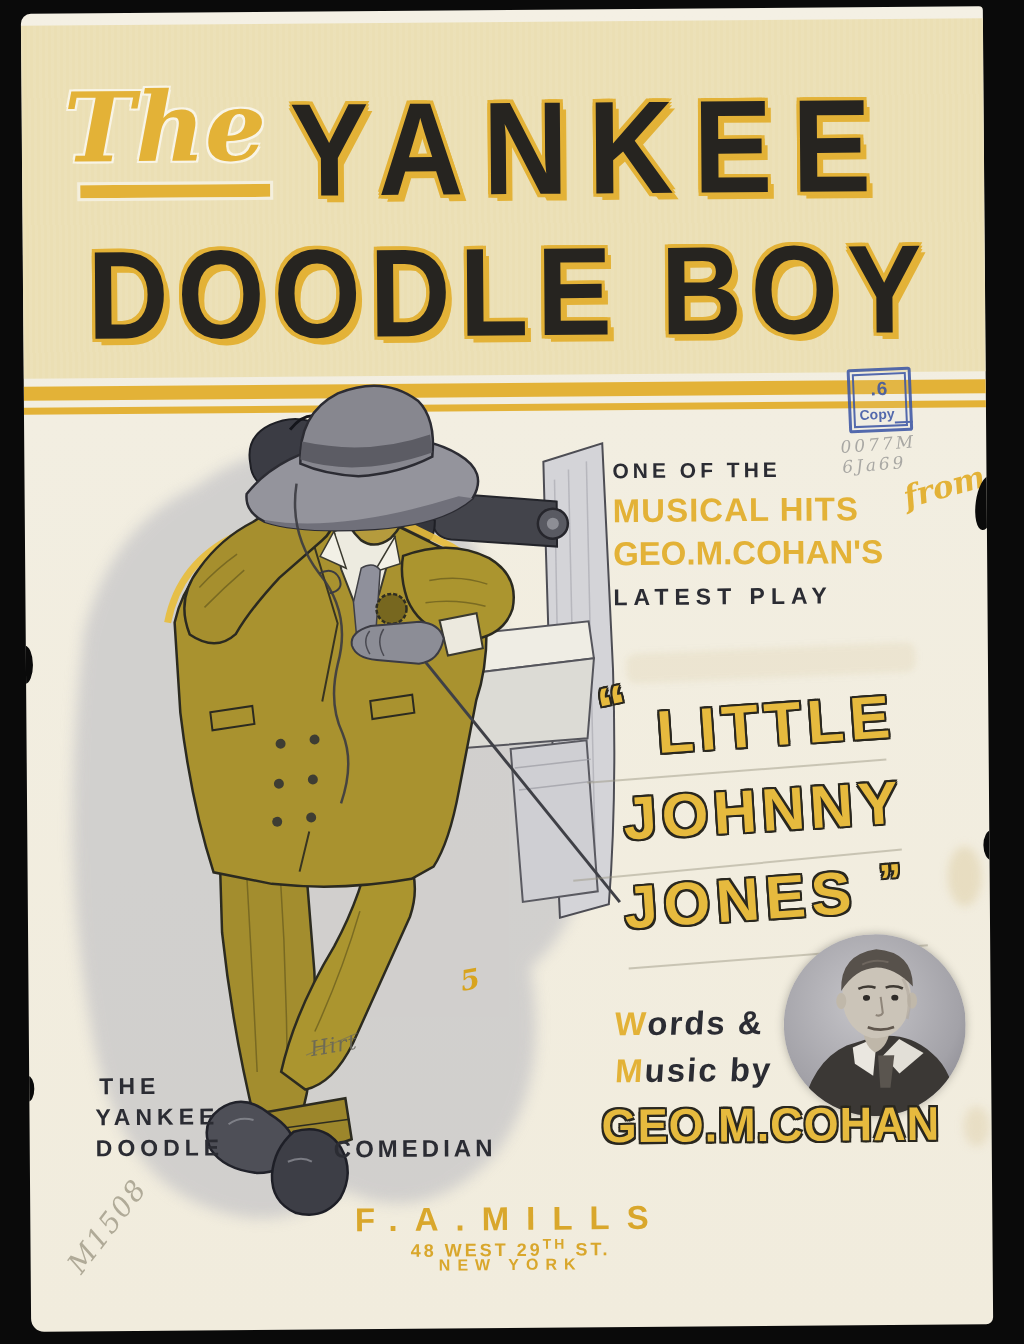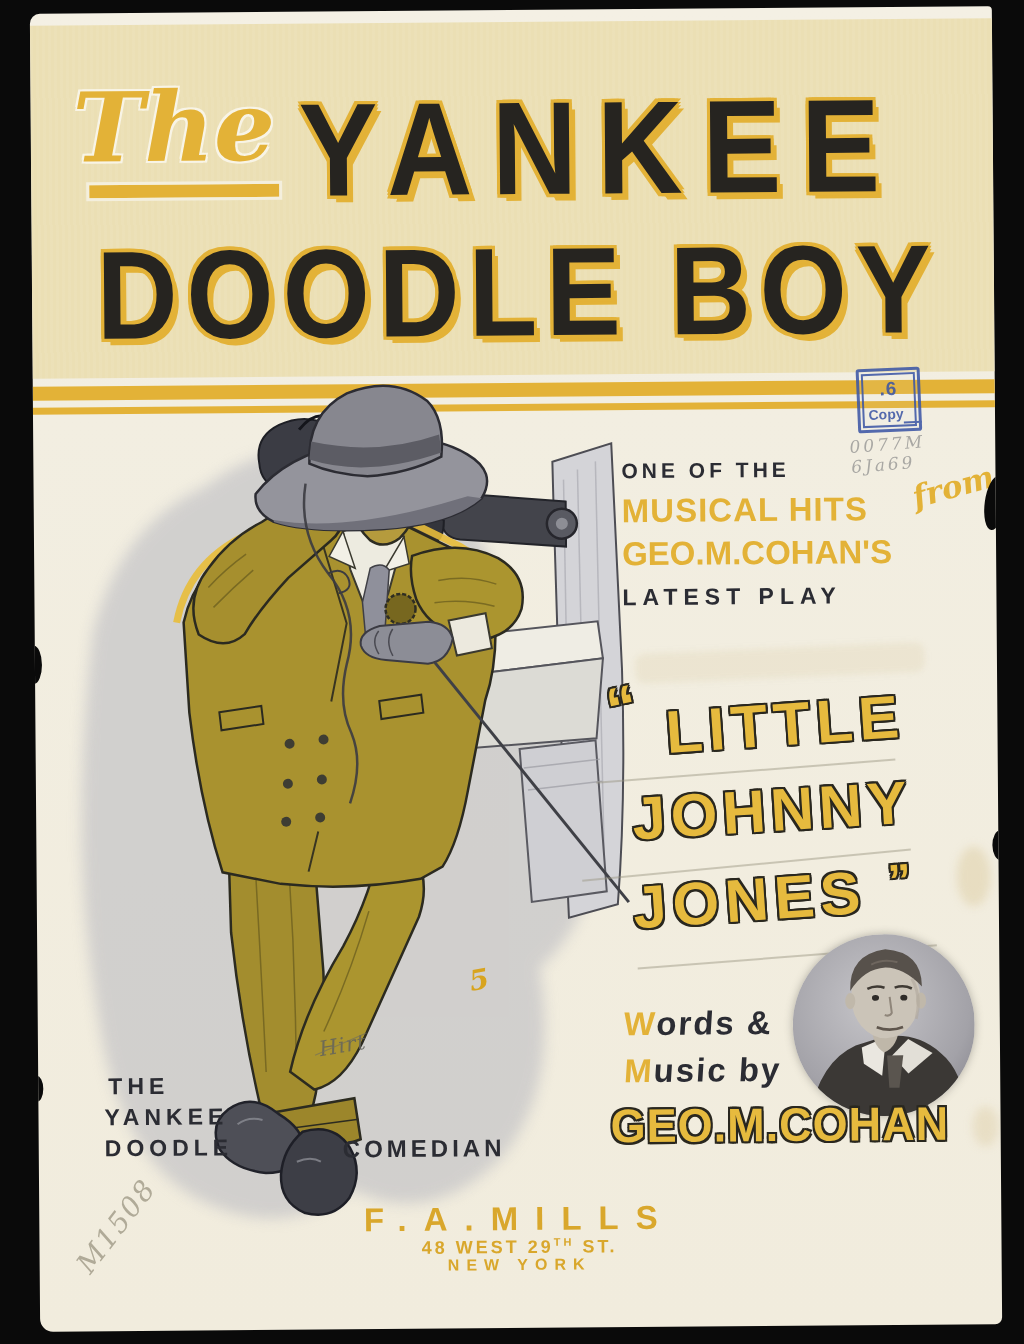--- a/index.html
+++ b/index.html
@@ -8,21 +8,21 @@
     --ink:#29271f;
     --ink-blue:#2b2c33;
     --stamp-blue:#3d57a5;
     --page:#f2eee1;
     --masthead:#ebdfb4;
     --olive:#a8912e;
   }
   *{margin:0;padding:0;box-sizing:border-box;}
   html,body{width:1024px;height:1344px;background:#0a0a0a;overflow:hidden;
     font-family:"Liberation Sans", sans-serif;}
-  .stage{position:relative;width:960px;height:1344px;background:#0a0a0a;margin-left:9px;}
+  .stage{position:relative;width:960px;height:1344px;background:#0a0a0a;}
   .page{position:absolute;left:26px;top:10px;width:962px;height:1318px;
     background:linear-gradient(180deg,#f4f0e4 0%,#f2eee1 30%,#f1ecdd 100%);
     transform:rotate(-0.45deg);border-radius:10px 4px 7px 13px;overflow:hidden;}
   
   .nick{position:absolute;background:#0a0a0a;border-radius:50%;}
   .nick.r1{right:-9px;top:470px;width:20px;height:54px;transform:rotate(8deg);}
   .nick.r2{right:-10px;top:824px;width:16px;height:30px;}
   .nick.l1{left:-9px;top:632px;width:16px;height:38px;}
   .nick.l2{left:-8px;top:1062px;width:13px;height:26px;}
 
@@ -105,21 +105,21 @@
   .cap{position:absolute;font-weight:bold;color:var(--ink-blue);letter-spacing:5px;font-size:23px;white-space:nowrap;}
   .cap.c1{left:70px;top:1060px;}
   .cap.c2{left:66px;top:1091px;}
   .cap.c3{left:66px;top:1122px;}
   .cap.c4{left:304px;top:1124px;font-size:24px;letter-spacing:4px;}
 
   
   .pub{position:absolute;text-align:center;color:var(--yellow-deep);font-weight:bold;white-space:nowrap;}
   .pub.name{left:300px;top:1190px;width:360px;font-size:33px;letter-spacing:17px;}
   .pub.addr{left:300px;top:1226px;width:360px;font-size:18px;letter-spacing:3px;}
-  .pub.addr sup{font-size:11px;}
+  .pub.addr sup{font-size:14px;}
   .pub.city{left:300px;top:1246px;width:360px;font-size:16px;letter-spacing:7px;}
 
   .plate-number{position:absolute;left:432px;top:953px;font-family:"DejaVu Serif", serif;
     font-style:italic;font-weight:bold;font-size:28px;color:#d8a41f;transform:rotate(-10deg);}
   .signature{position:absolute;left:281px;top:1022px;font-family:"DejaVu Serif", serif;
     font-style:italic;font-size:21px;color:#63635c;transform:rotate(-9deg);letter-spacing:1px;opacity:.85;}
   .signature::after{content:"";position:absolute;left:-6px;top:10px;width:56px;height:1px;
     background:#6b6b64;transform:rotate(-14deg);opacity:.7;}
 
   .stain{position:absolute;border-radius:50%;filter:blur(5px);}

